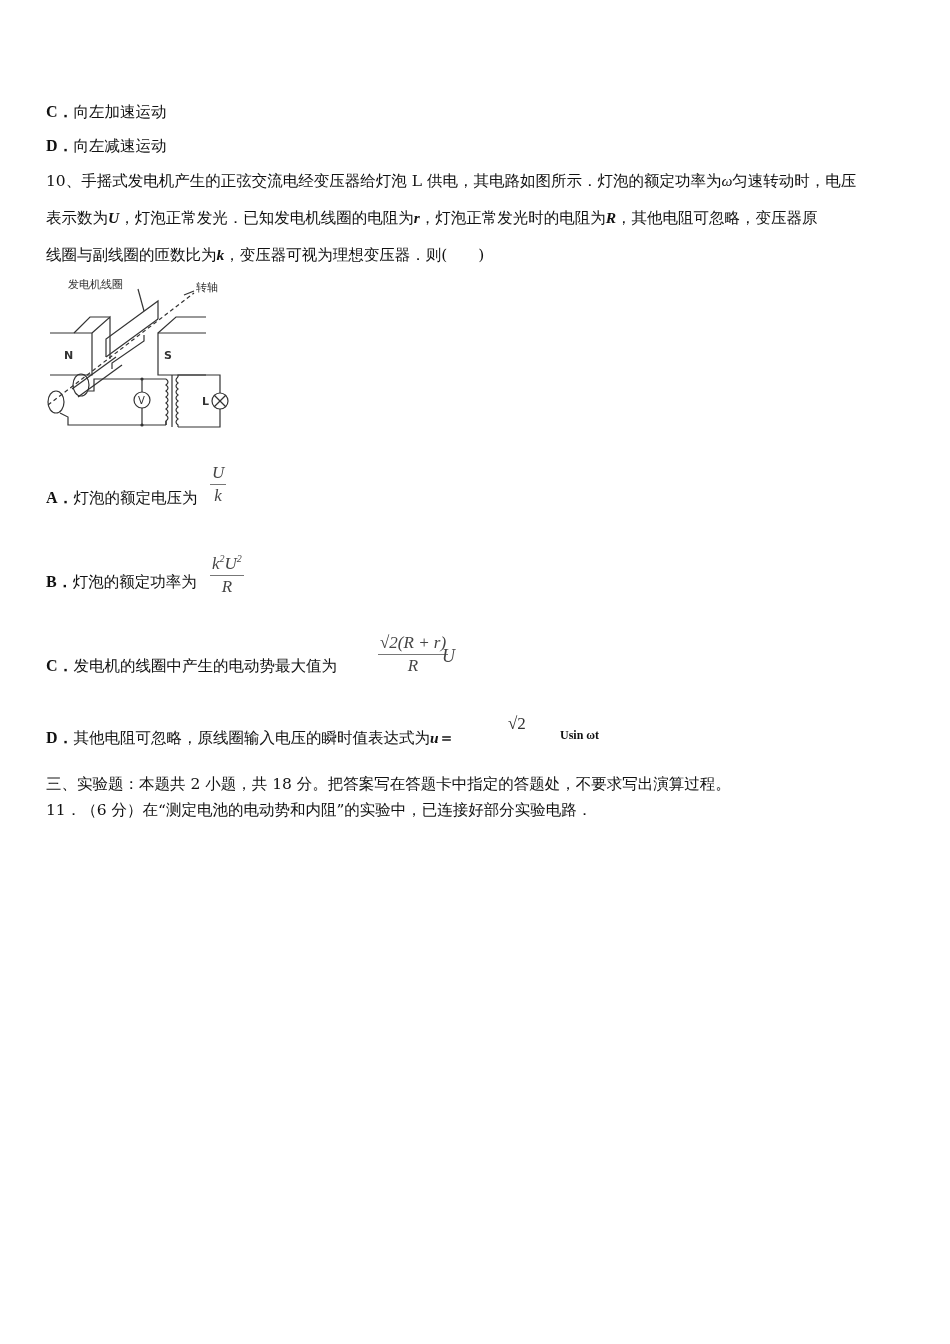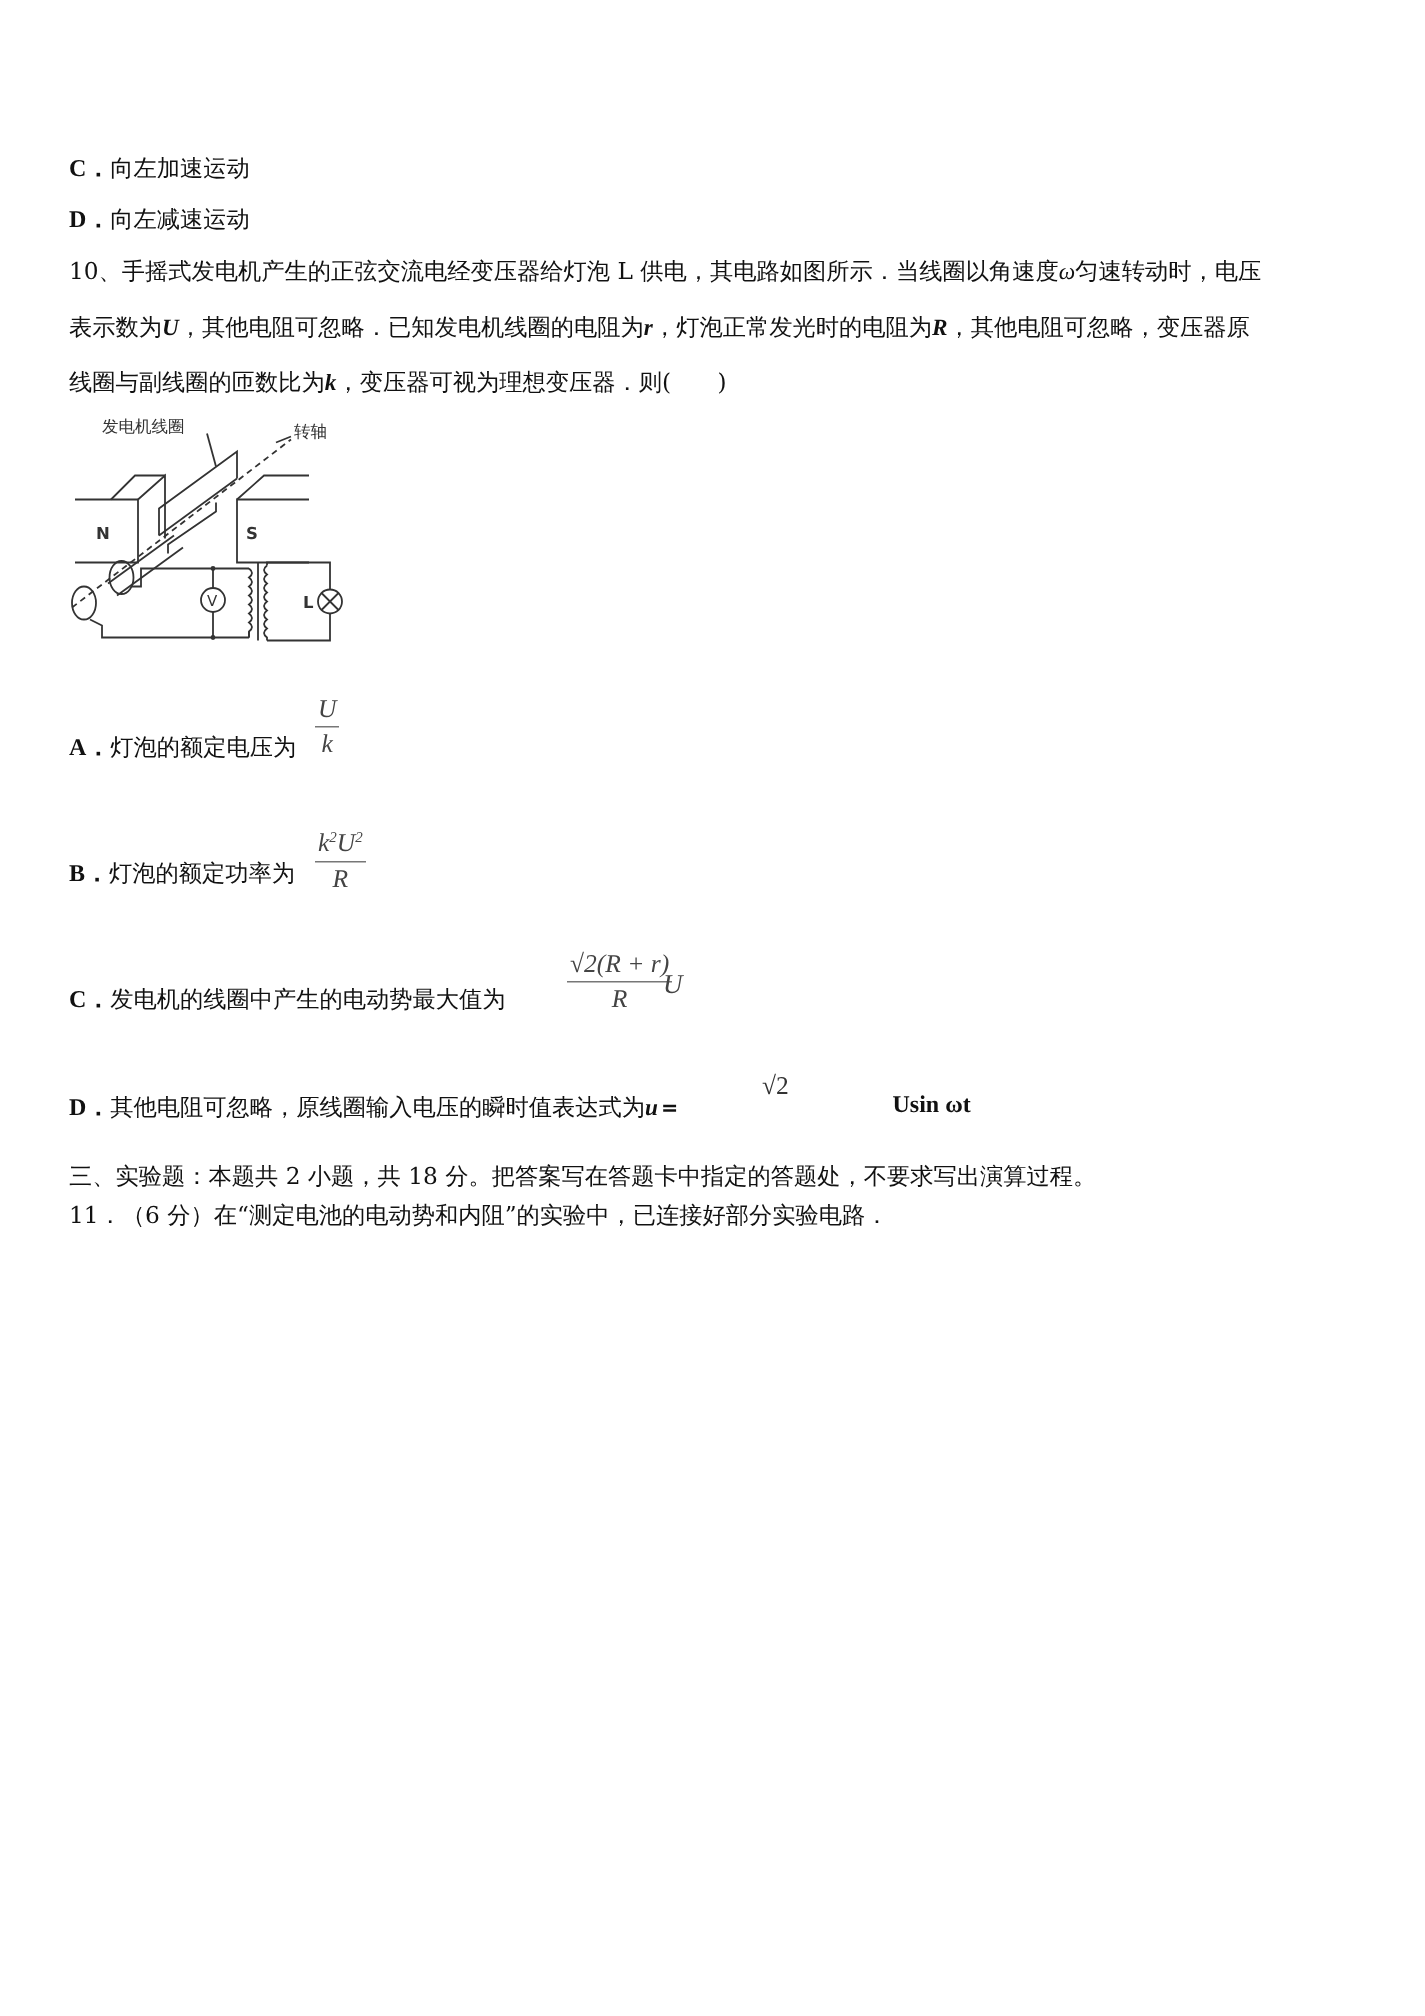--- a/index.html
+++ b/index.html
@@ -32,24 +32,24 @@
 <body>
 
 <div class="line" style="top:102px;text-align:center;">
   <span class="opt-letter">C．</span><span>向左加速运动</span>
 </div>
 <div class="line" style="top:136px;">
   <span class="opt-letter">D．</span><span>向左减速运动</span>
 </div>
 
 <div class="line" style="top:171px;">
-  <span>10、</span><span>手摇式发电机产生的正弦交流电经变压器给灯泡 L 供电，其电路如图所示．当线圈以角速度</span><span class="ital">ω</span><span>匀速转动时，电压</span>
+  <span>10、</span><span>手摇式发电机产生的正弦交流电经变压器给灯泡 L 供电，其电路如图所示．灯泡的额定功率为</span><span class="ital">ω</span><span>匀速转动时，电压</span>
 </div>
 <div class="line" style="top:208px;">
-  <span>表示数为</span><span class="bold-var">U</span><span>，其他电阻可忽略．已知发电机线圈的电阻为</span><span class="bold-var">r</span><span>，灯泡正常发光时的电阻为</span><span class="bold-var">R</span><span>，其他电阻可忽略，变压器原</span>
+  <span>表示数为</span><span class="bold-var">U</span><span>，灯泡正常发光．已知发电机线圈的电阻为</span><span class="bold-var">r</span><span>，灯泡正常发光时的电阻为</span><span class="bold-var">R</span><span>，其他电阻可忽略，变压器原</span>
 </div>
 <div class="line" style="top:245px;">
   <span>线圈与副线圈的匝数比为</span><span class="bold-var">k</span><span>，变压器可视为理想变压器．则(　　)</span>
 </div>
 
 <svg class="diagram" viewBox="0 0 190 160" xmlns="http://www.w3.org/2000/svg">
   <g stroke="#333" stroke-width="1.2" fill="none">
 
     <line x1="94" y1="14" x2="100" y2="36"></line>
     <line x1="150" y1="16" x2="140" y2="20"></line>
@@ -124,16 +124,16 @@
 <div class="frac" style="left:378px; top:632px;">
   <span class="num">√2(R + r)</span>
   <span class="den">R</span>
 </div>
 <span class="trail" style="left:442px; top:646px;">U</span>
 
 <div class="line" style="top:728px;">
   <span class="opt-letter">D．</span><span>其他电阻可忽略，原线圈输入电压的瞬时值表达式为</span><span class="bold-var">u</span><span style="font-weight:bold;">＝</span>
 </div>
 <span class="sqrt-d" style="left:508px; top:714px;">√2</span>
-<span class="bold-var" style="position:absolute; left:595px; top:728px; font-size:16px; font-style:normal;">Usin ωt</span>
+<span class="bold-var" style="position:absolute; left:560px; top:728px; font-size:12px; font-style:normal;">Usin ωt</span>
 
 <div class="line" style="top:774px;">三、实验题：本题共 2 小题，共 18 分。把答案写在答题卡中指定的答题处，不要求写出演算过程。</div>
 <div class="line" style="top:800px;">11．（6 分）在“测定电池的电动势和内阻”的实验中，已连接好部分实验电路．</div>
 
 </body></html>

